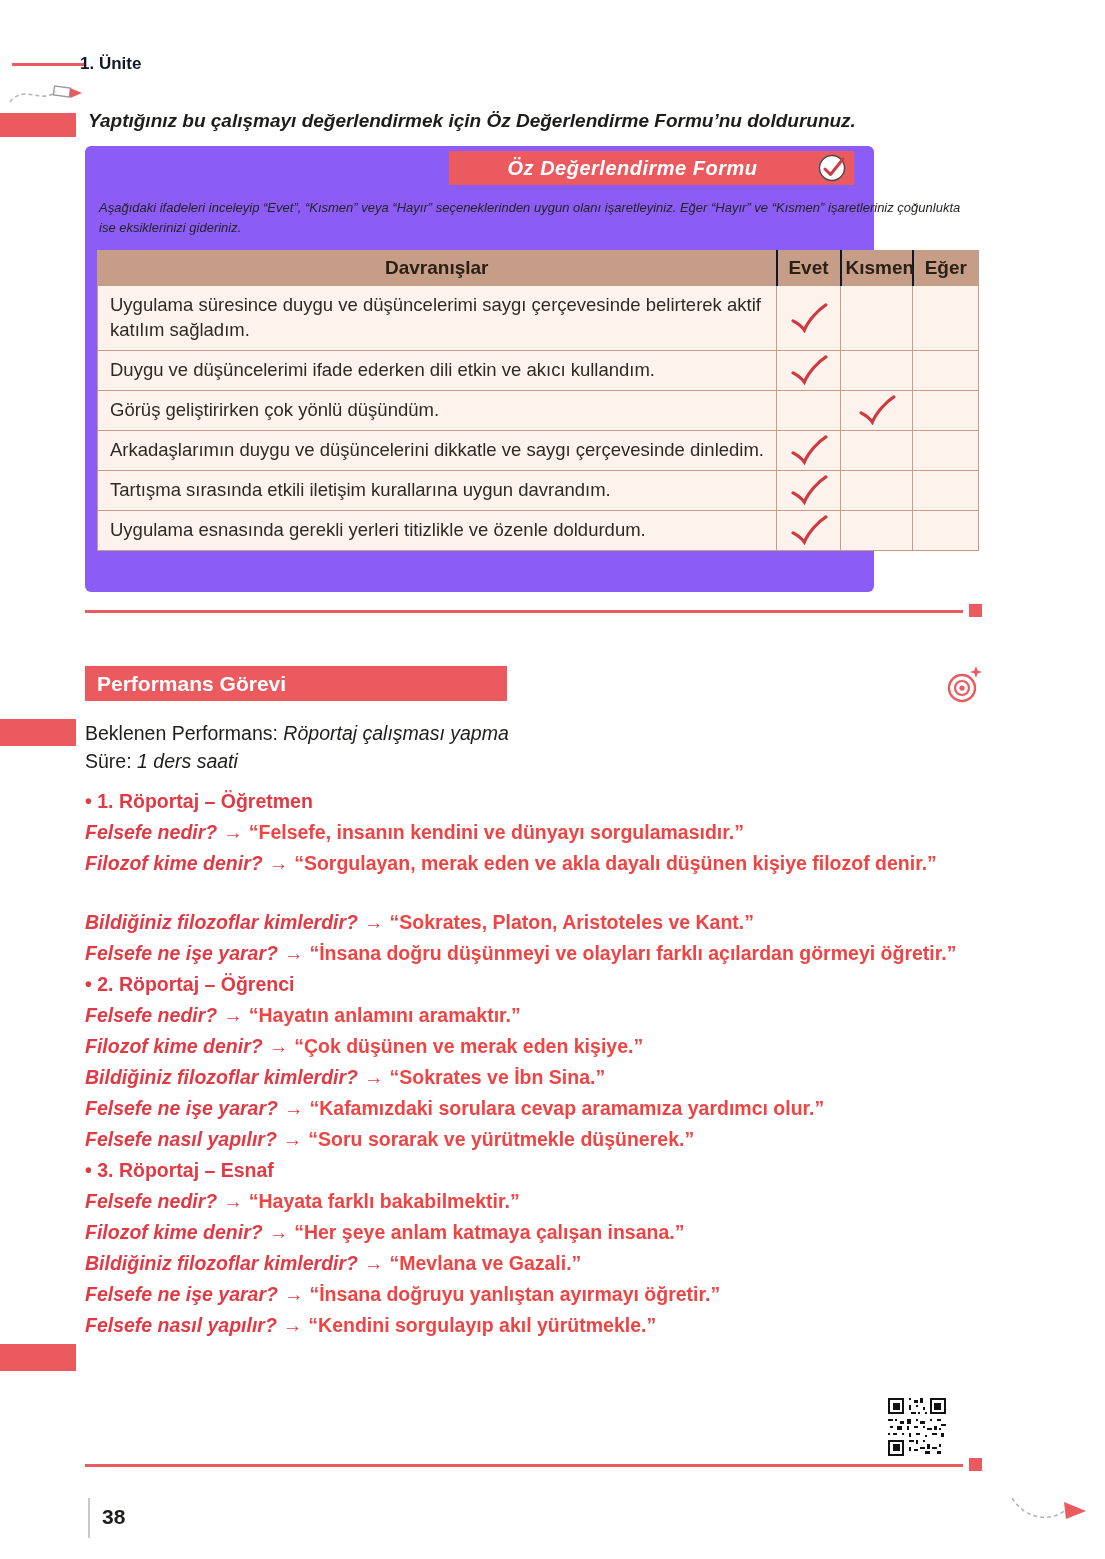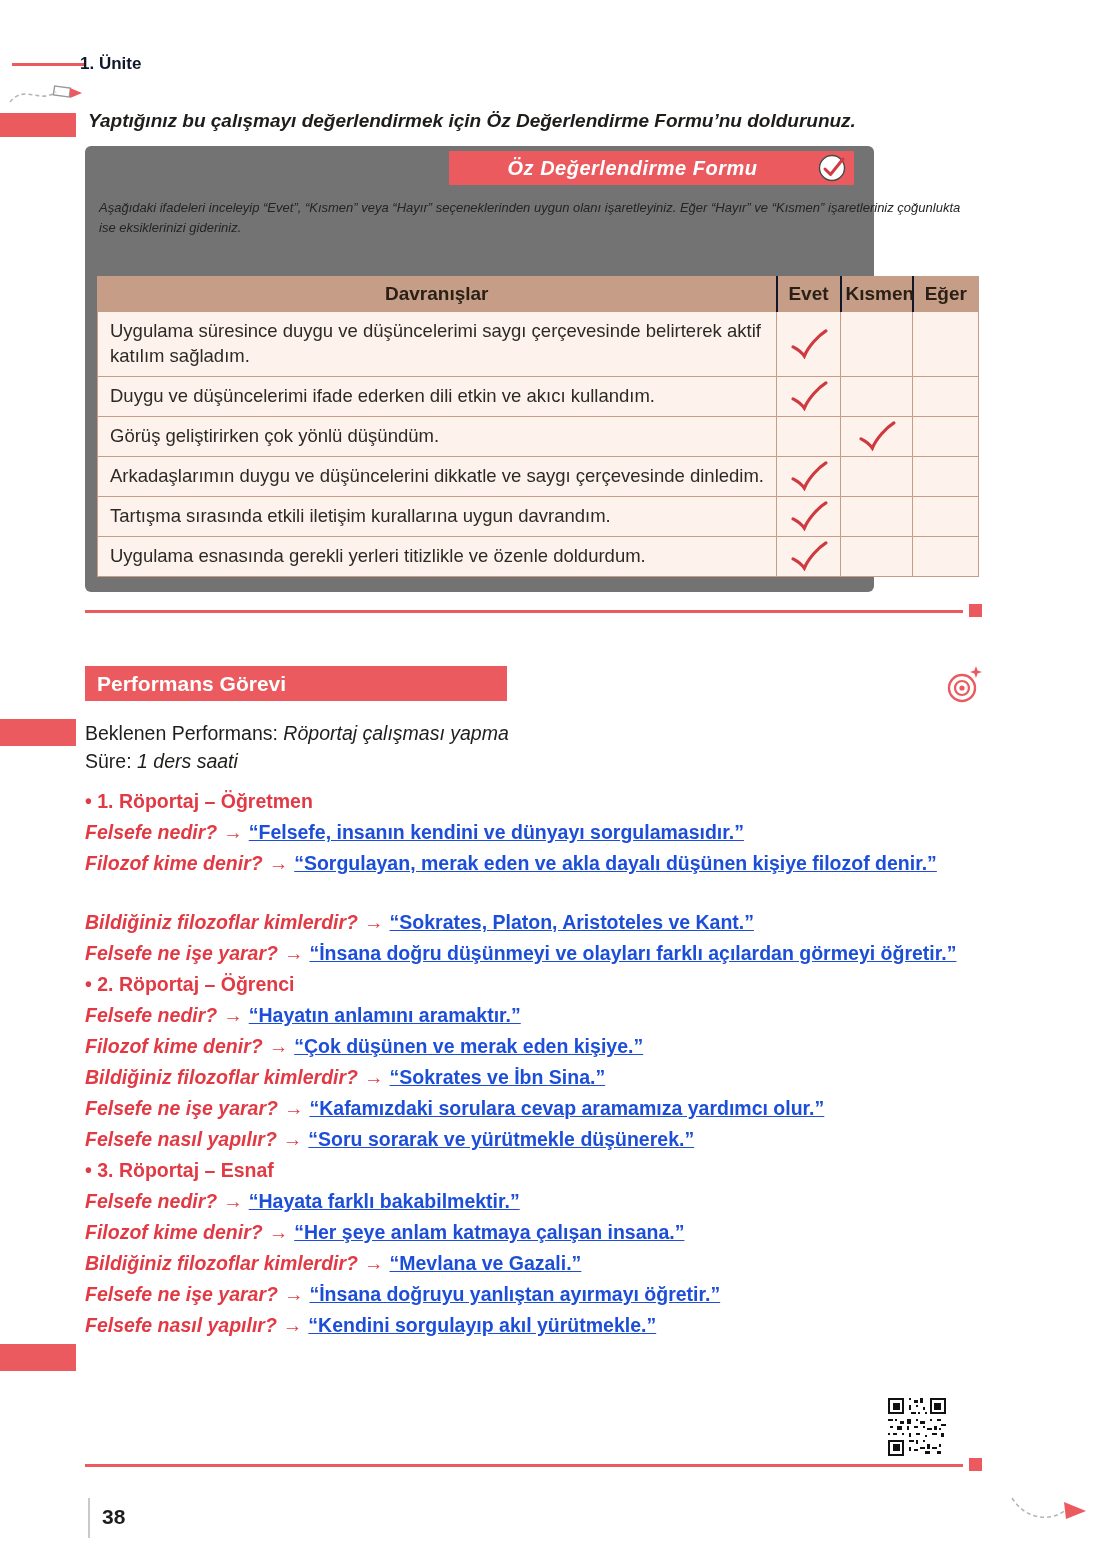--- a/index.html
+++ b/index.html
@@ -22,35 +22,35 @@
 
   
   .intro {
     position:absolute; left:88px; top:110px; width:900px;
     font-style:italic; font-weight:bold; font-size:19px; color:#1f1d1b;
   }
 
   
   .card {
     position:absolute; left:85px; top:146px; width:789px; height:446px;
-    background:#737373; border-radius:6px;
+    background:#8b5cf6; border-radius:6px;
   }
   .card-banner {
     position:absolute; top:5px; right:20px; width:405px; height:34px;
     background:#ea5a5e; color:#fff; display:flex; align-items:center; justify-content:center;
     font-weight:bold; font-style:italic; font-size:20px; letter-spacing:.5px;
     padding-right:38px;
   }
   .check-circle { position:absolute; right:6px; top:50%; transform:translateY(-50%); }
   .card-instructions {
     position:absolute; left:14px; top:52px; width:876px;
     font-style:italic; font-size:13px; line-height:1.5; color:#262421;
   }
   .eval-table {
-    position:absolute; left:12px; top:130px; width:881px;
+    position:absolute; left:12px; top:104px; width:881px;
     border-collapse:collapse; table-layout:fixed;
   }
   .eval-table th, .eval-table td { border:1px solid #c69e87; }
   .eval-table thead th {
     background:#c69e87; color:#2b2016; font-weight:bold; font-size:19px;
     padding:6px 4px; text-align:center;
   }
   .eval-table thead th + th { border-left:2px solid #0f172a; }
   .eval-table tbody td { background:#fdf3ec; font-size:18.5px; line-height:1.35; }
   .eval-table td.beh { padding:7px 12px; }
@@ -77,21 +77,21 @@
   #duration { top:750px; }
   .perf-line .lbl { font-weight:normal; }
   .perf-line .val { font-style:italic; }
 
   
   .interviews { position:absolute; left:85px; top:786px; width:912px; }
   .interviews p { margin:0; line-height:31px; font-size:19.5px; font-weight:bold; }
   .interview-heading { color:#e23a44; }
   .qa .q { color:#e23a44; font-style:italic; }
   .qa .arrow { color:#e23a44; font-style:normal; padding:0 6px; }
-  .qa .a { color:#1d4ed8;text-decoration:underline; }
+  .qa .a { color:#ef4444; }
   .gap-before { margin-top:28px !important; }
 
   
   .qr { position:absolute; left:888px; top:1398px; width:58px; height:58px; }
   .pageno-rule { position:absolute; left:88px; top:1498px; width:2px; height:40px; background:#c9c9c9; }
   .pageno { position:absolute; left:102px; top:1505px; font-weight:bold; font-size:21px; color:#1f1d1b; }
 </style>
 </head>
 <body>
 

